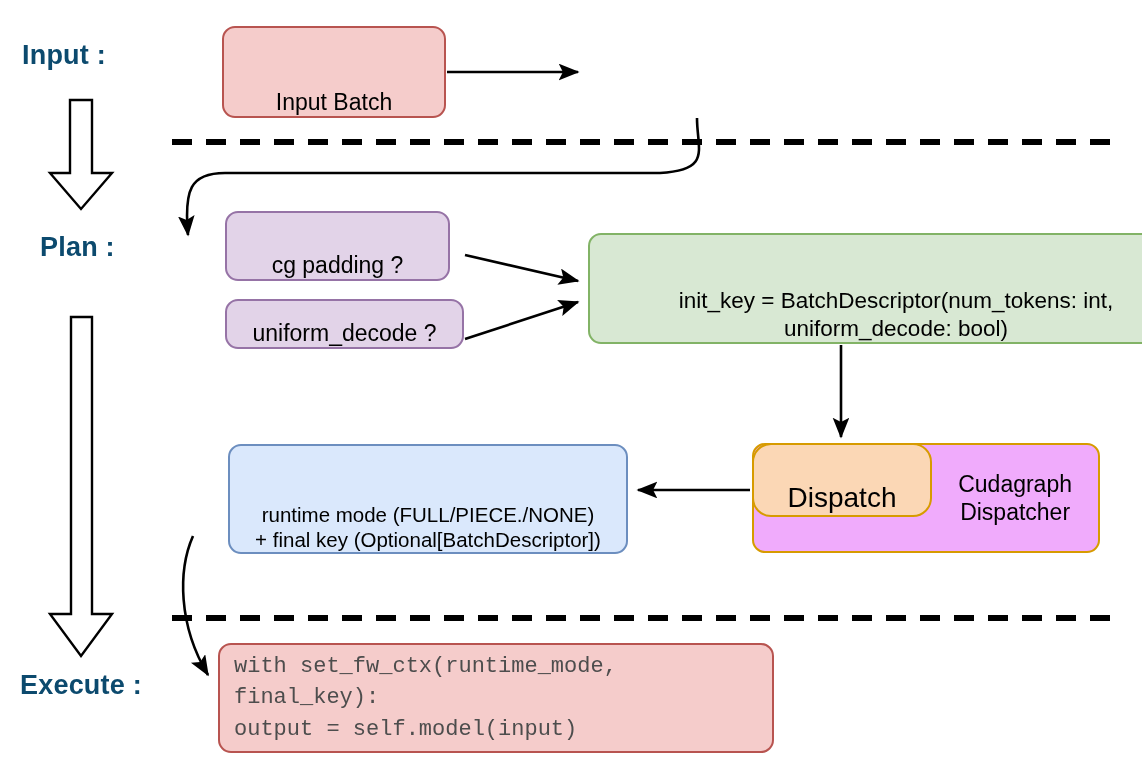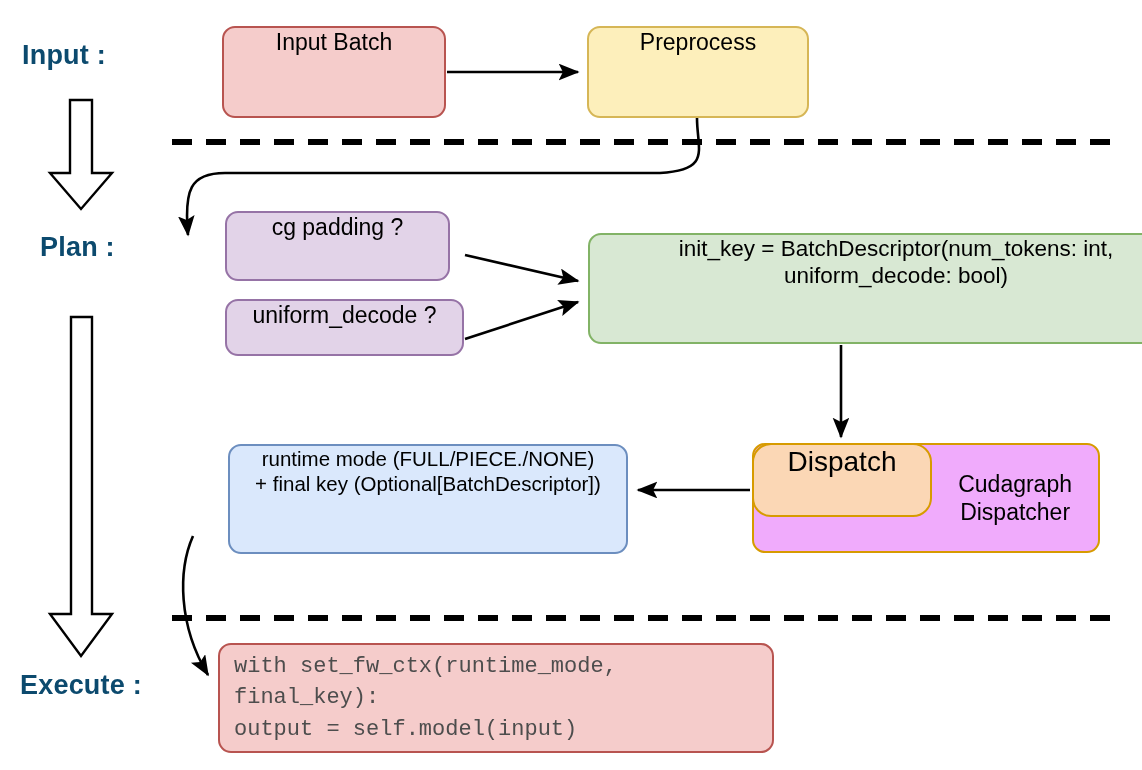--- a/index.html
+++ b/index.html
@@ -35,21 +35,21 @@
     white-space: nowrap;
     letter-spacing: 0.2px;
   }
   .node {
     position: absolute;
     box-sizing: border-box;
     border-radius: 13px;
     border-style: solid;
     border-width: 2px;
     display: flex;
-    align-items: flex-start;
+    align-items: flex-end;
     justify-content: center;
     text-align: center;
     font-family: "Liberation Sans", sans-serif;
     color: #000000;
     line-height: 1.22;
   }
   .node-text {
     display: block;
     white-space: pre-line;
     padding: 0 8px;
@@ -61,21 +61,21 @@
   .fill-purple { background: #E2D3E8; border-color: #9673A6; }
   .fill-green  { background: #D8E8D3; border-color: #82B366; }
   .fill-orange-dark  { background: #FBD7B5; border-color: #D79B00; }
   .fill-orange-light { background: #f0abfc; border-color: #D79B00; }
   .fill-blue   { background: #DAE8FC; border-color: #6C8EBF; }
 
   
   #node-input-batch   { left: 222px; top: 26px;  width: 224px; height: 92px;  font-size: 23px; }
   #node-preprocess    { left: 587px; top: 26px;  width: 222px; height: 92px;  font-size: 23px; }
   #node-cg-padding    { left: 225px; top: 211px; width: 225px; height: 70px;  font-size: 23px; }
-  #node-uniform-dec   { left: 225px; top: 299px; width: 239px; height: 57px;  font-size: 23px; }
+  #node-uniform-dec   { left: 225px; top: 299px; width: 239px; height: 50px;  font-size: 23px; }
   #node-init-key      { left: 588px; top: 233px; width: 616px; height: 111px; font-size: 22.5px; }
   #node-cudagraph     { left: 752px; top: 443px; width: 348px; height: 110px; font-size: 23px;
                         align-items: center; justify-content: flex-end; padding-right: 18px; }
   #node-dispatch      { left: 752px; top: 443px; width: 180px; height: 74px;  font-size: 28px;
                         border-radius: 19px; }
   #node-runtime-mode  { left: 228px; top: 444px; width: 400px; height: 110px; font-size: 20.5px; }
   #node-code          { left: 218px; top: 643px; width: 556px; height: 110px;
                         font-family: "Liberation Mono", monospace; font-size: 22px;
                         justify-content: flex-start; align-items: center;
                         color: #4d4d4d; }
@@ -143,23 +143,20 @@
   </svg>
 
   <div class="stage-label" id="label-input">Input :</div>
   <div class="stage-label" id="label-plan">Plan :</div>
   <div class="stage-label" id="label-execute">Execute :</div>
 
   <div class="node fill-red" id="node-input-batch">
     <span class="node-text">Input Batch</span>
   </div>
 
-  <div class="node fill-yellow" id="node-preprocess">
-    <span class="node-text">Preprocess</span>
-  </div>
 
   <div class="node fill-purple" id="node-cg-padding">
     <span class="node-text">cg padding ?</span>
   </div>
 
   <div class="node fill-purple" id="node-uniform-dec">
     <span class="node-text">uniform_decode ?</span>
   </div>
 
   <div class="node fill-green" id="node-init-key">

